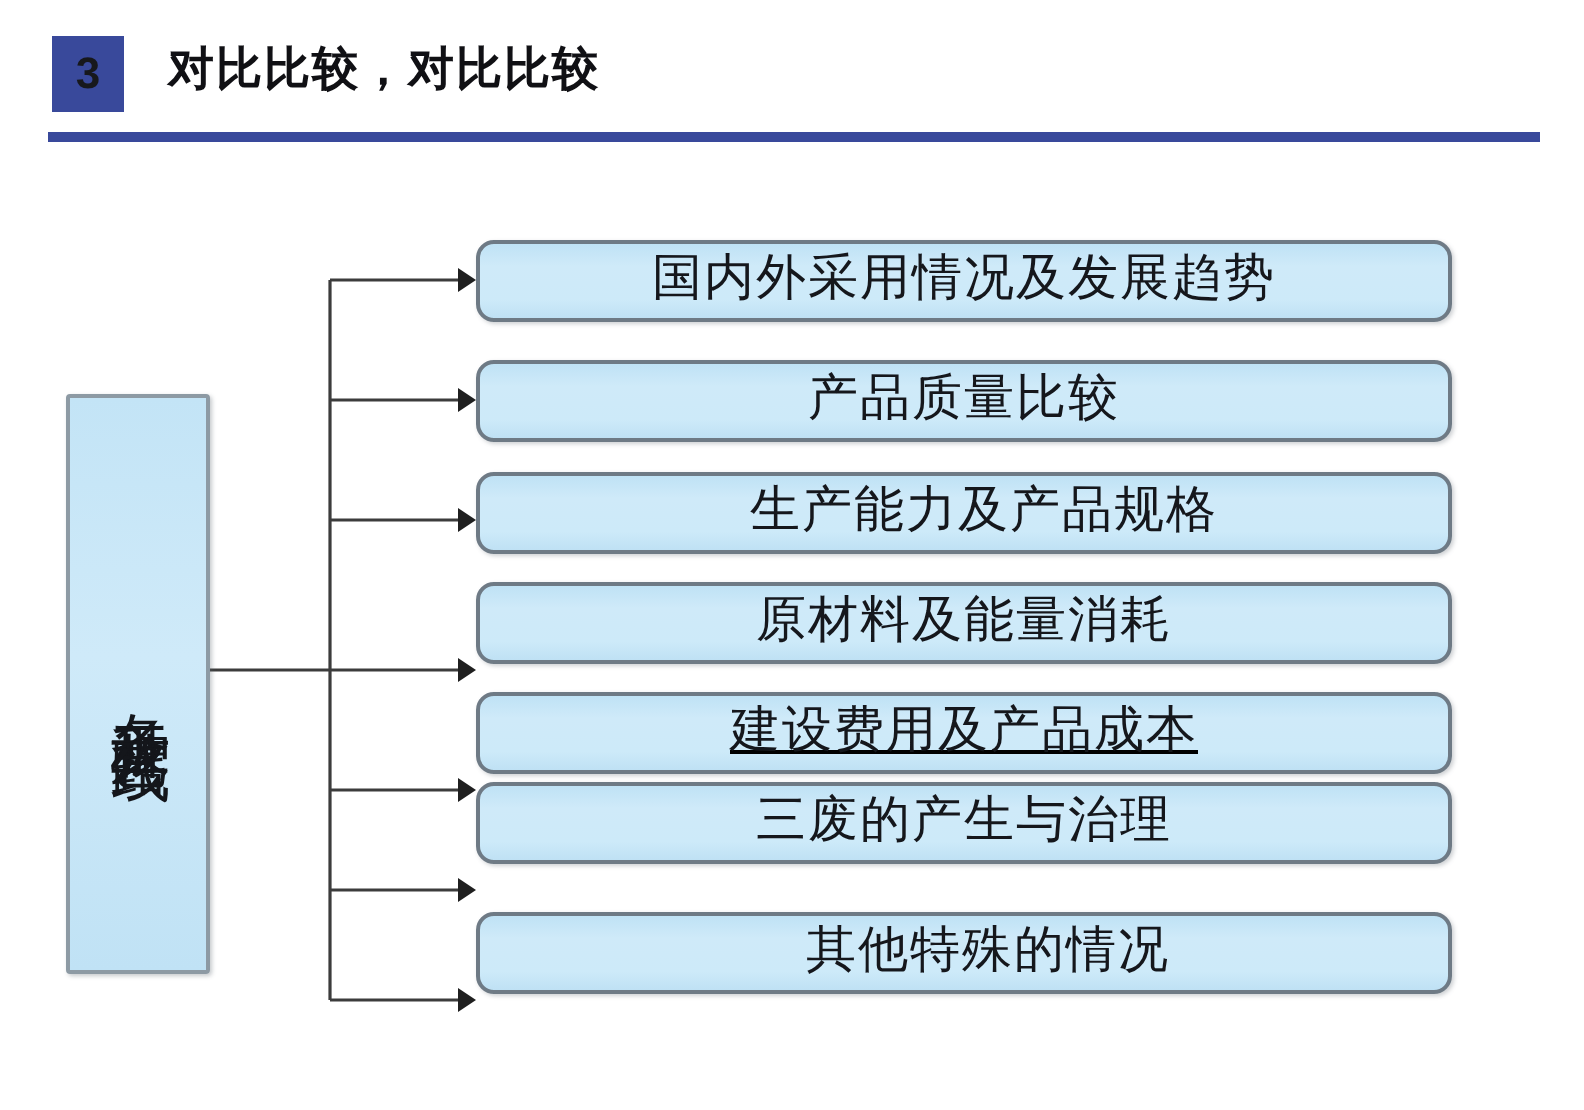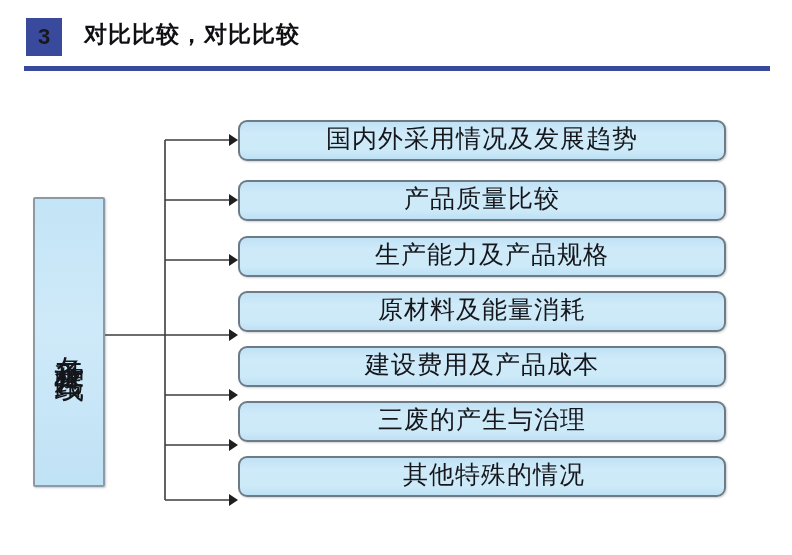--- a/index.html
+++ b/index.html
@@ -169,23 +169,23 @@
   </div>
   <div class="leaf-node" style="top:102px;">
     <span class="leaf-node-label">产品质量比较</span>
   </div>
   <div class="leaf-node" style="top:158px;padding-left:20px;">
     <span class="leaf-node-label">生产能力及产品规格</span>
   </div>
   <div class="leaf-node" style="top:213px;">
     <span class="leaf-node-label">原材料及能量消耗</span>
   </div>
-  <div class="leaf-node" style="top:268px;">
+  <div class="leaf-node" style="top:268px;text-decoration:underline;">
     <span class="leaf-node-label">建设费用及产品成本</span>
   </div>
-  <div class="leaf-node" style="top:323px;">
+  <div class="leaf-node" style="top:313px;">
     <span class="leaf-node-label">三废的产生与治理</span>
   </div>
   <div class="leaf-node" style="top:378px;padding-left:24px;">
     <span class="leaf-node-label">其他特殊的情况</span>
   </div>
 
 </div>
 
 </body></html>

